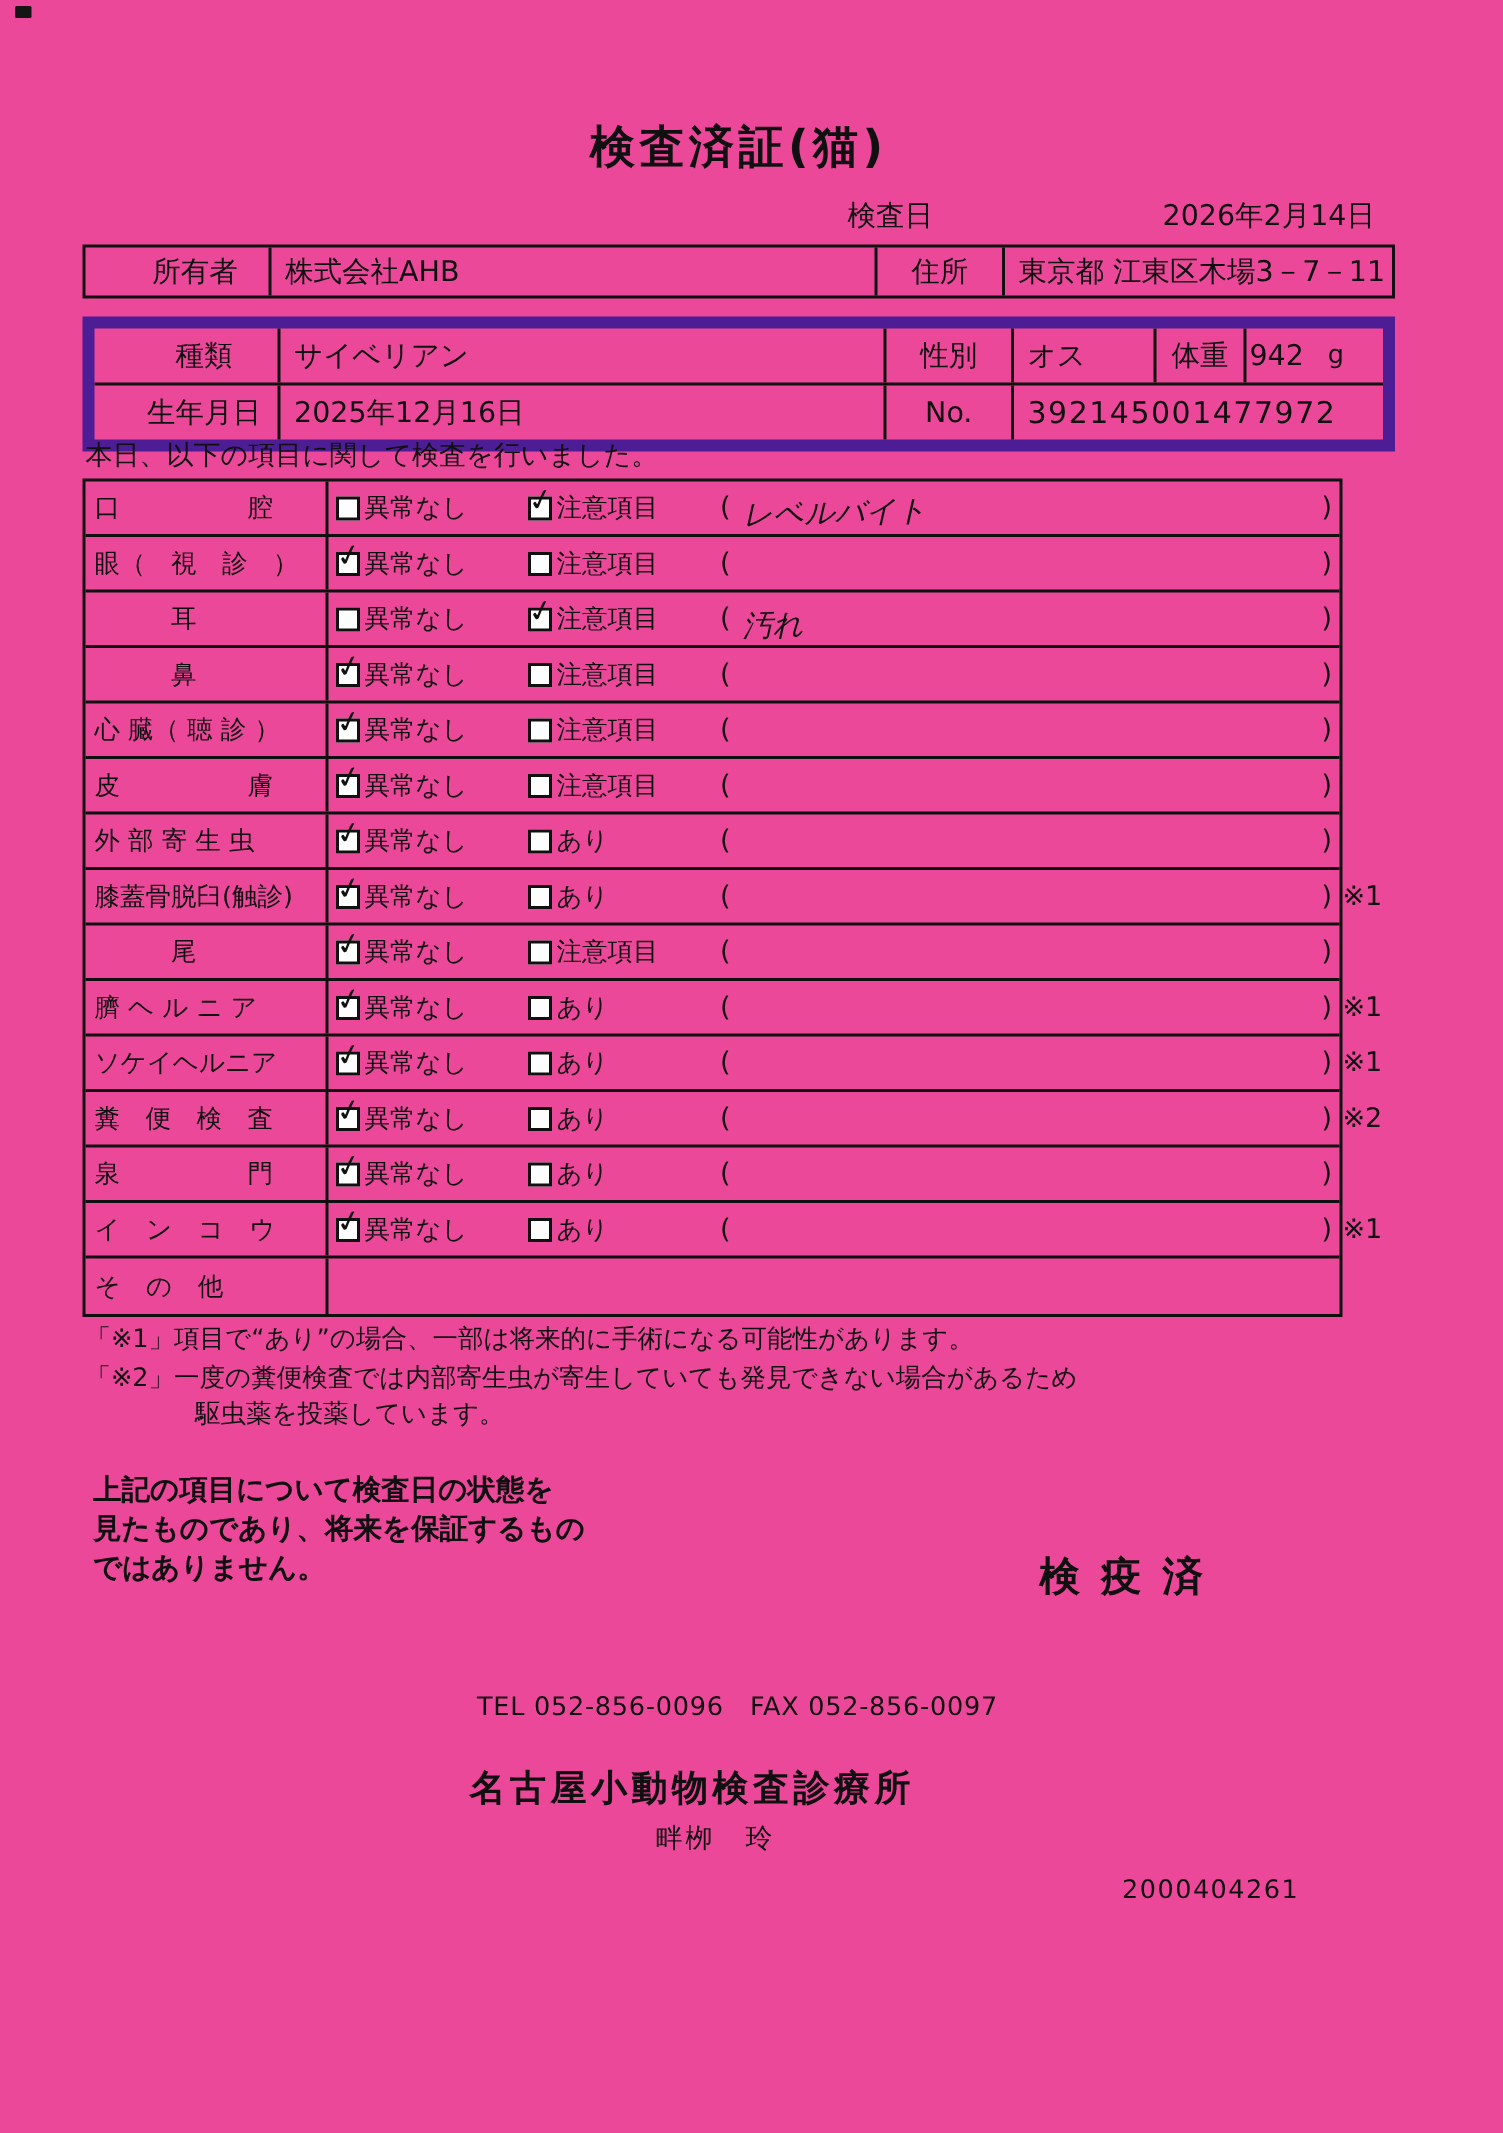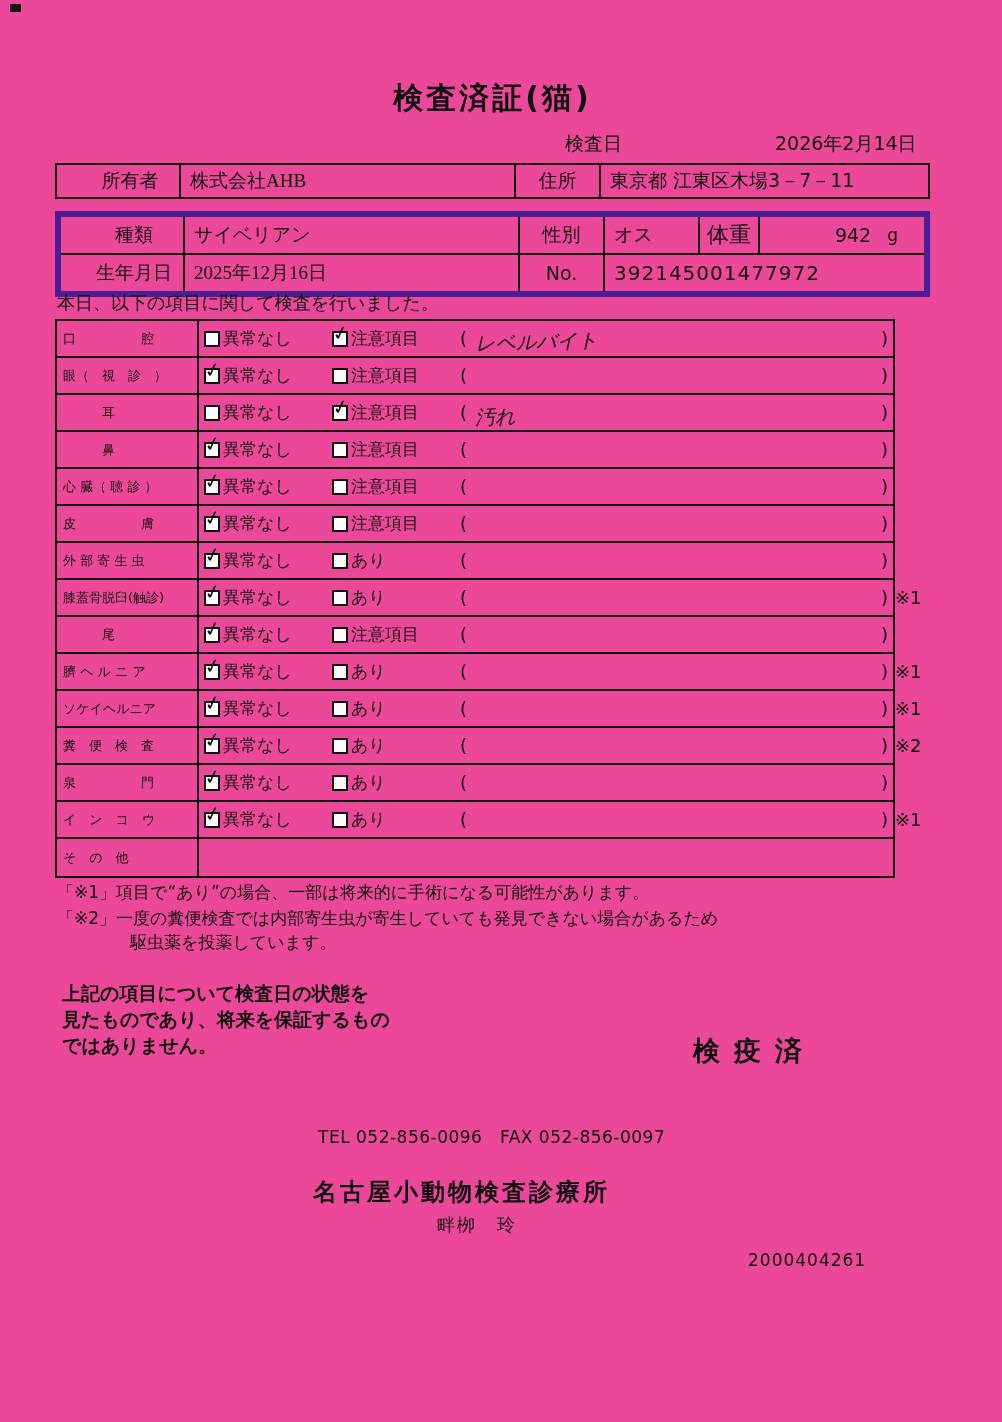--- a/index.html
+++ b/index.html
@@ -13,40 +13,40 @@
 
   .title { position:absolute; left:55px; top:78px; width:875px; text-align:center;
            font-size:30px; font-weight:600; letter-spacing:3px; }
 
   .date-label { position:absolute; left:565px; top:131px; font-size:19px; }
   .date-value { position:absolute; left:775px; top:131px; font-size:19px; }
 
   
   .tbl { position:absolute; left:55px; width:875px; display:flex; border:2px solid #101010; box-sizing:border-box; }
   .tbl.owner { top:163px; height:36px; }
-  .tbl2 { position:absolute; left:55px; top:211px; width:875px; border:6px solid #4c1d95; box-sizing:border-box; }
+  .tbl2 { position:absolute; left:55px; top:211px; width:875px; border:8px solid #4c1d95; box-sizing:border-box; }
   .trowi { display:flex; height:36px; }
   .trowi + .trowi { border-top:2px solid #101010; }
   .cell { display:flex; align-items:center; font-size:19px; box-sizing:border-box; border-right:2px solid #101010; }
   .cell.lab { justify-content:center; }
   .cell.val { padding-left:9px; }
-  .w100 { width:100px;margin-left:24px; } .w335 { width:335px;font-family:Liberation Serif, serif; } .w85 { width:85px; } .w95 { width:95px; } .w60 { width:60px; font-size:22px; }
+  .w100 { width:100px;margin-left:24px; } .w335 { width:404px; } .w85 { width:85px; } .w95 { width:95px; } .w60 { width:60px; font-size:19px; }
   .grow { flex:1; border-right:none; }
   .weight-cell { justify-content:flex-end; padding-right:26px; }
   .weight-cell .wu { margin-left:16px; font-size:17px; }
   .no-cell { font-size:20px; letter-spacing:1px; }
 
   .intro { position:absolute; left:57px; top:291px; font-size:18px; }
 
   
   .exam { position:absolute; left:55px; top:319px; width:840px; border:2px solid #101010; box-sizing:border-box; }
   .trow { display:flex; height:37px; border-bottom:2px solid #101010; position:relative; box-sizing:border-box; }
   .trow:last-child { border-bottom:none; }
-  .c-item { width:142px; box-sizing:border-box; border-right:2px solid #101010;
-            display:flex; align-items:center; padding-left:6px; font-size:13px; white-space:pre; overflow:hidden; }
+  .c-item { width:162px; box-sizing:border-box; border-right:2px solid #101010;
+            display:flex; align-items:center; padding-left:6px; font-size:17px; white-space:pre; overflow:hidden; }
   .c-body { flex:1; display:flex; align-items:center; padding:0 5px 0 5px; font-size:17px; }
   .opt { display:flex; align-items:center; width:128px; flex:none; }
   .box { width:12px; height:12px; border:2px solid #101010; margin-right:3px; position:relative; flex:none; background:#fdfdfd; }
   .box.checked::after { content:"✓"; position:absolute; left:-2px; top:-12px; font-size:20px; font-weight:600; transform:rotate(-12deg); color:#101010; }
   .paren { font-size:18px; flex:none; }
   .note { flex:1; font-size:20px; font-style:italic; padding-left:8px; transform:rotate(-1.5deg); overflow:hidden; white-space:nowrap; }
   .mark { position:absolute; right:-42px; top:7px; width:40px; font-size:18px; }
 
   .fn1 { position:absolute; left:57px; top:881px; font-size:17px; }
   .fn2 { position:absolute; left:57px; top:907px; font-size:17px; }

